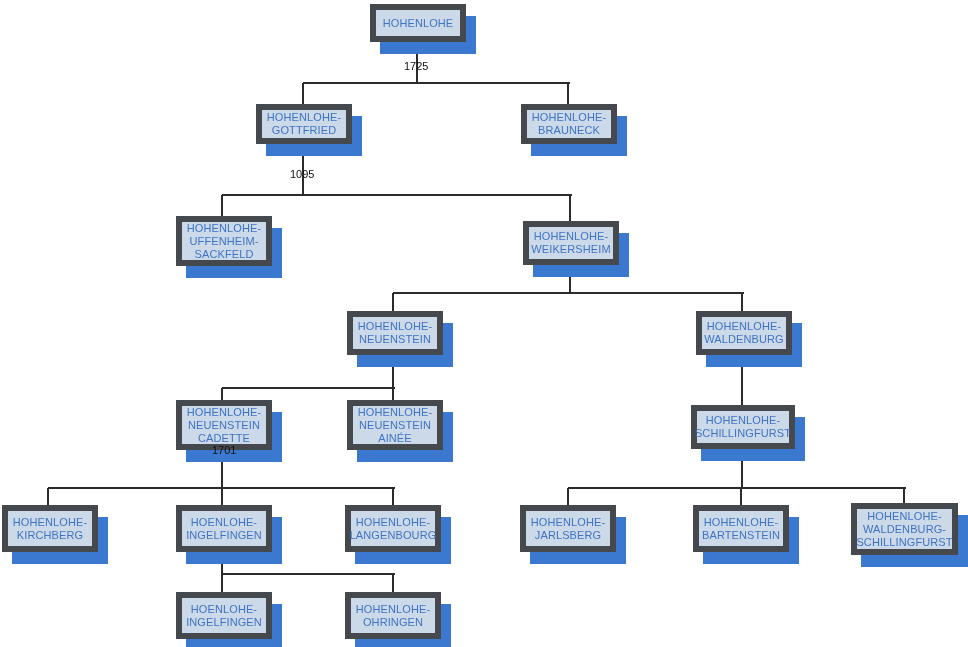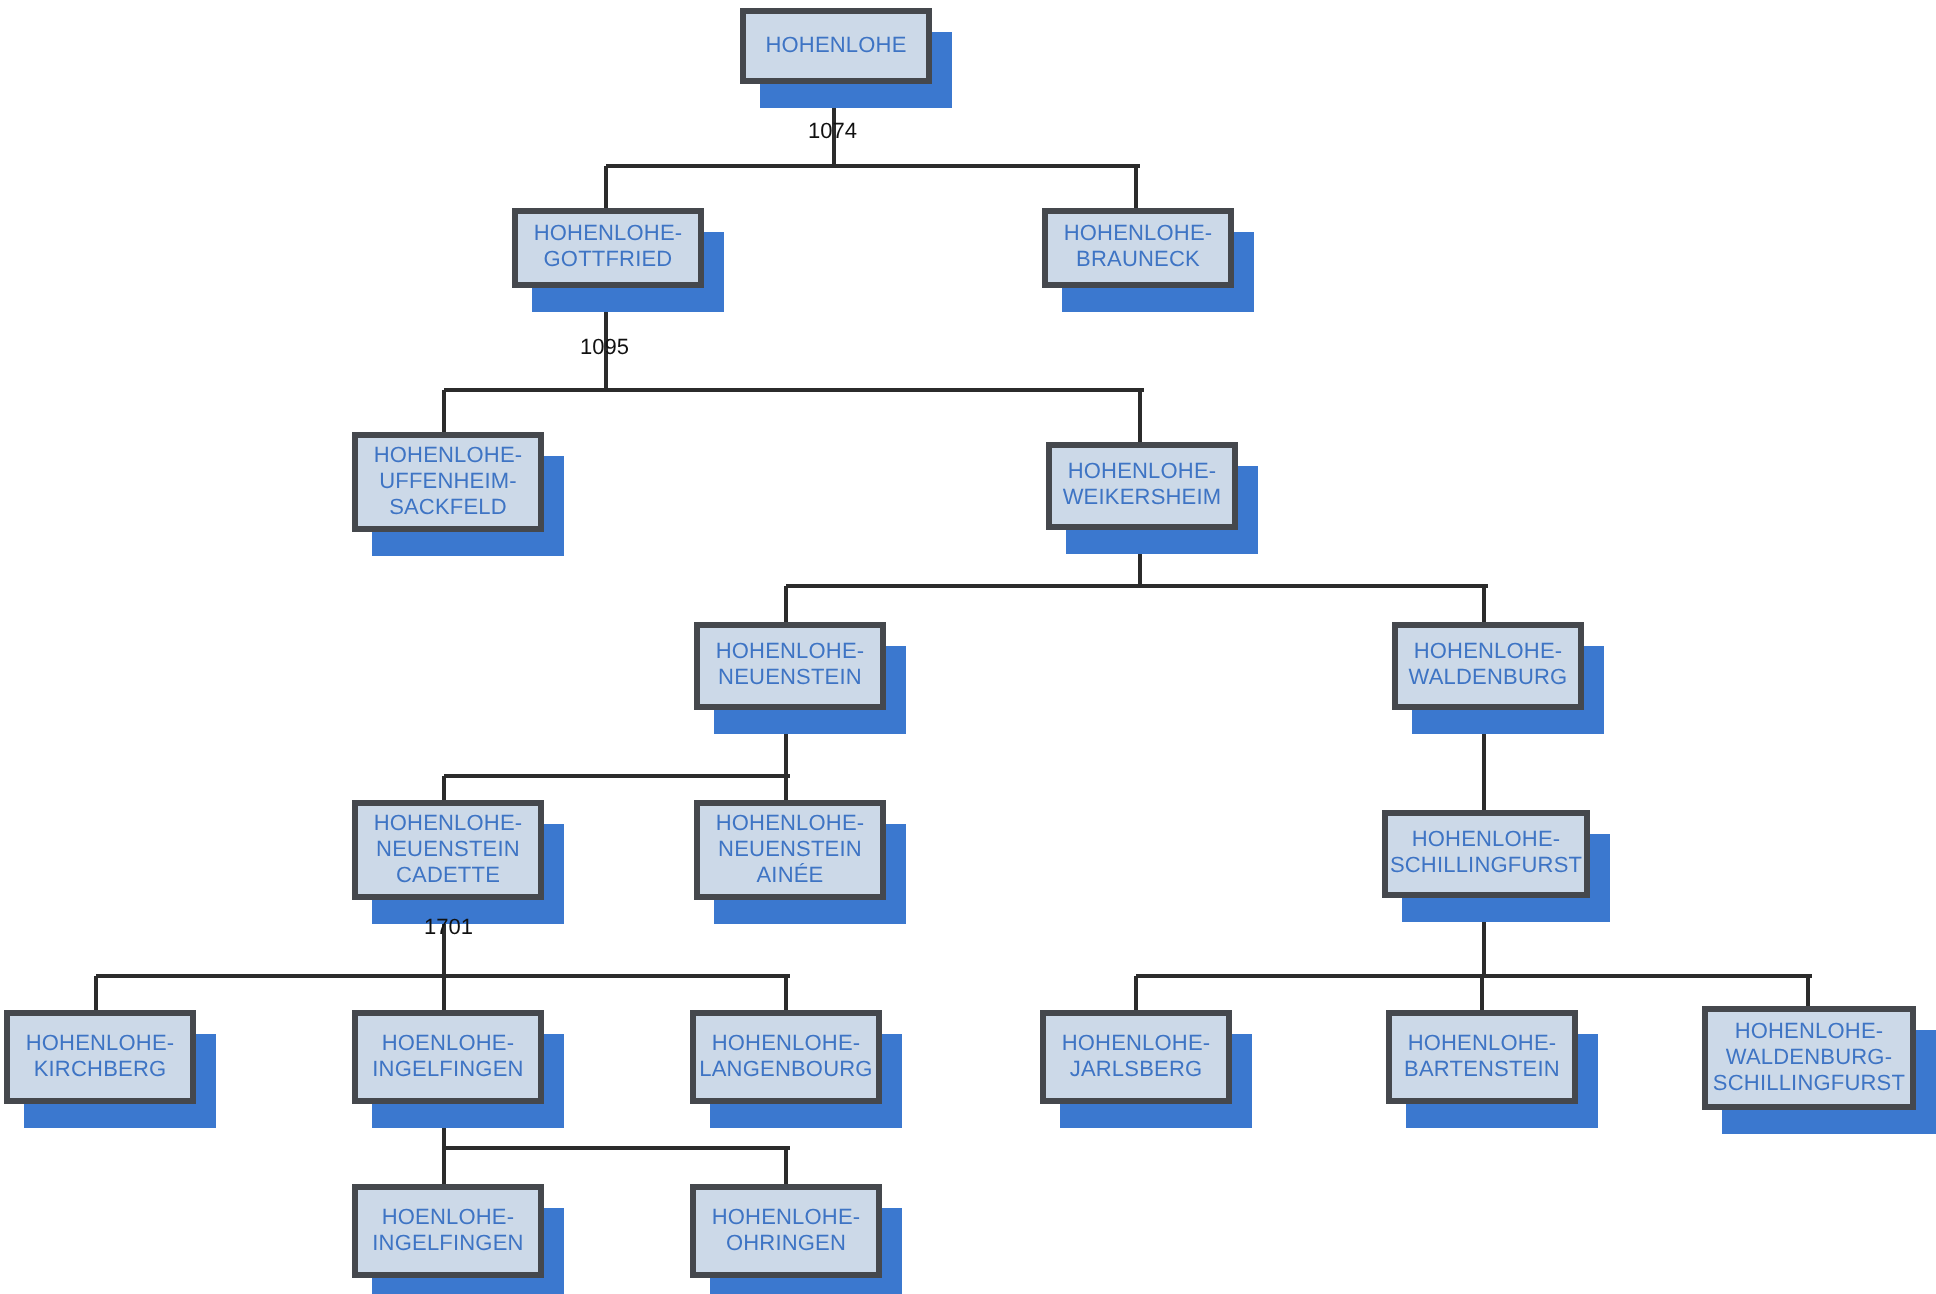--- a/index.html
+++ b/index.html
@@ -22,21 +22,21 @@
     position: absolute;
     background: #2b2b2b;
   }
   .line.v { width: 2px; }
   .line.h { height: 2px; }
 
   
   .node {
     position: absolute;
     box-sizing: border-box;
-    border: 3px solid #000000;
+    border: 6px solid #000000;
     background: #ccd9e8;
     color: #3e74c4;
     font-size: 11px;
     line-height: 13px;
     letter-spacing: 0.1px;
     text-align: center;
     display: flex;
     align-items: center;
     justify-content: center;
     z-index: 3;
@@ -187,17 +187,17 @@
       <div class="node" style="left: 176px; top: 592px; width: 96px; height: 47px; background: rgb(204, 217, 232); border-color: rgb(69, 72, 77); color: rgb(62, 116, 196);">
         <span class="label">HOENLOHE-
 INGELFINGEN</span>
       </div>
       <div class="node" style="left: 345px; top: 592px; width: 96px; height: 47px; background: rgb(204, 217, 232); border-color: rgb(69, 72, 77); color: rgb(62, 116, 196);">
         <span class="label">HOHENLOHE-
 OHRINGEN</span>
       </div>
     </div>
   <div id="label-layer">
-      <div class="yearlabel" style="left: 404px; top: 60px;">1074</div>
+      <div class="yearlabel" style="left: 404px; top: 60px;">1725</div>
       <div class="yearlabel" style="left: 290px; top: 168px;">1095</div>
-      <div class="yearlabel" style="left: 212px; top: 458px;">1701</div>
+      <div class="yearlabel" style="left: 212px; top: 444px;">1701</div>
     </div>
 </div>
 
 </body></html>

